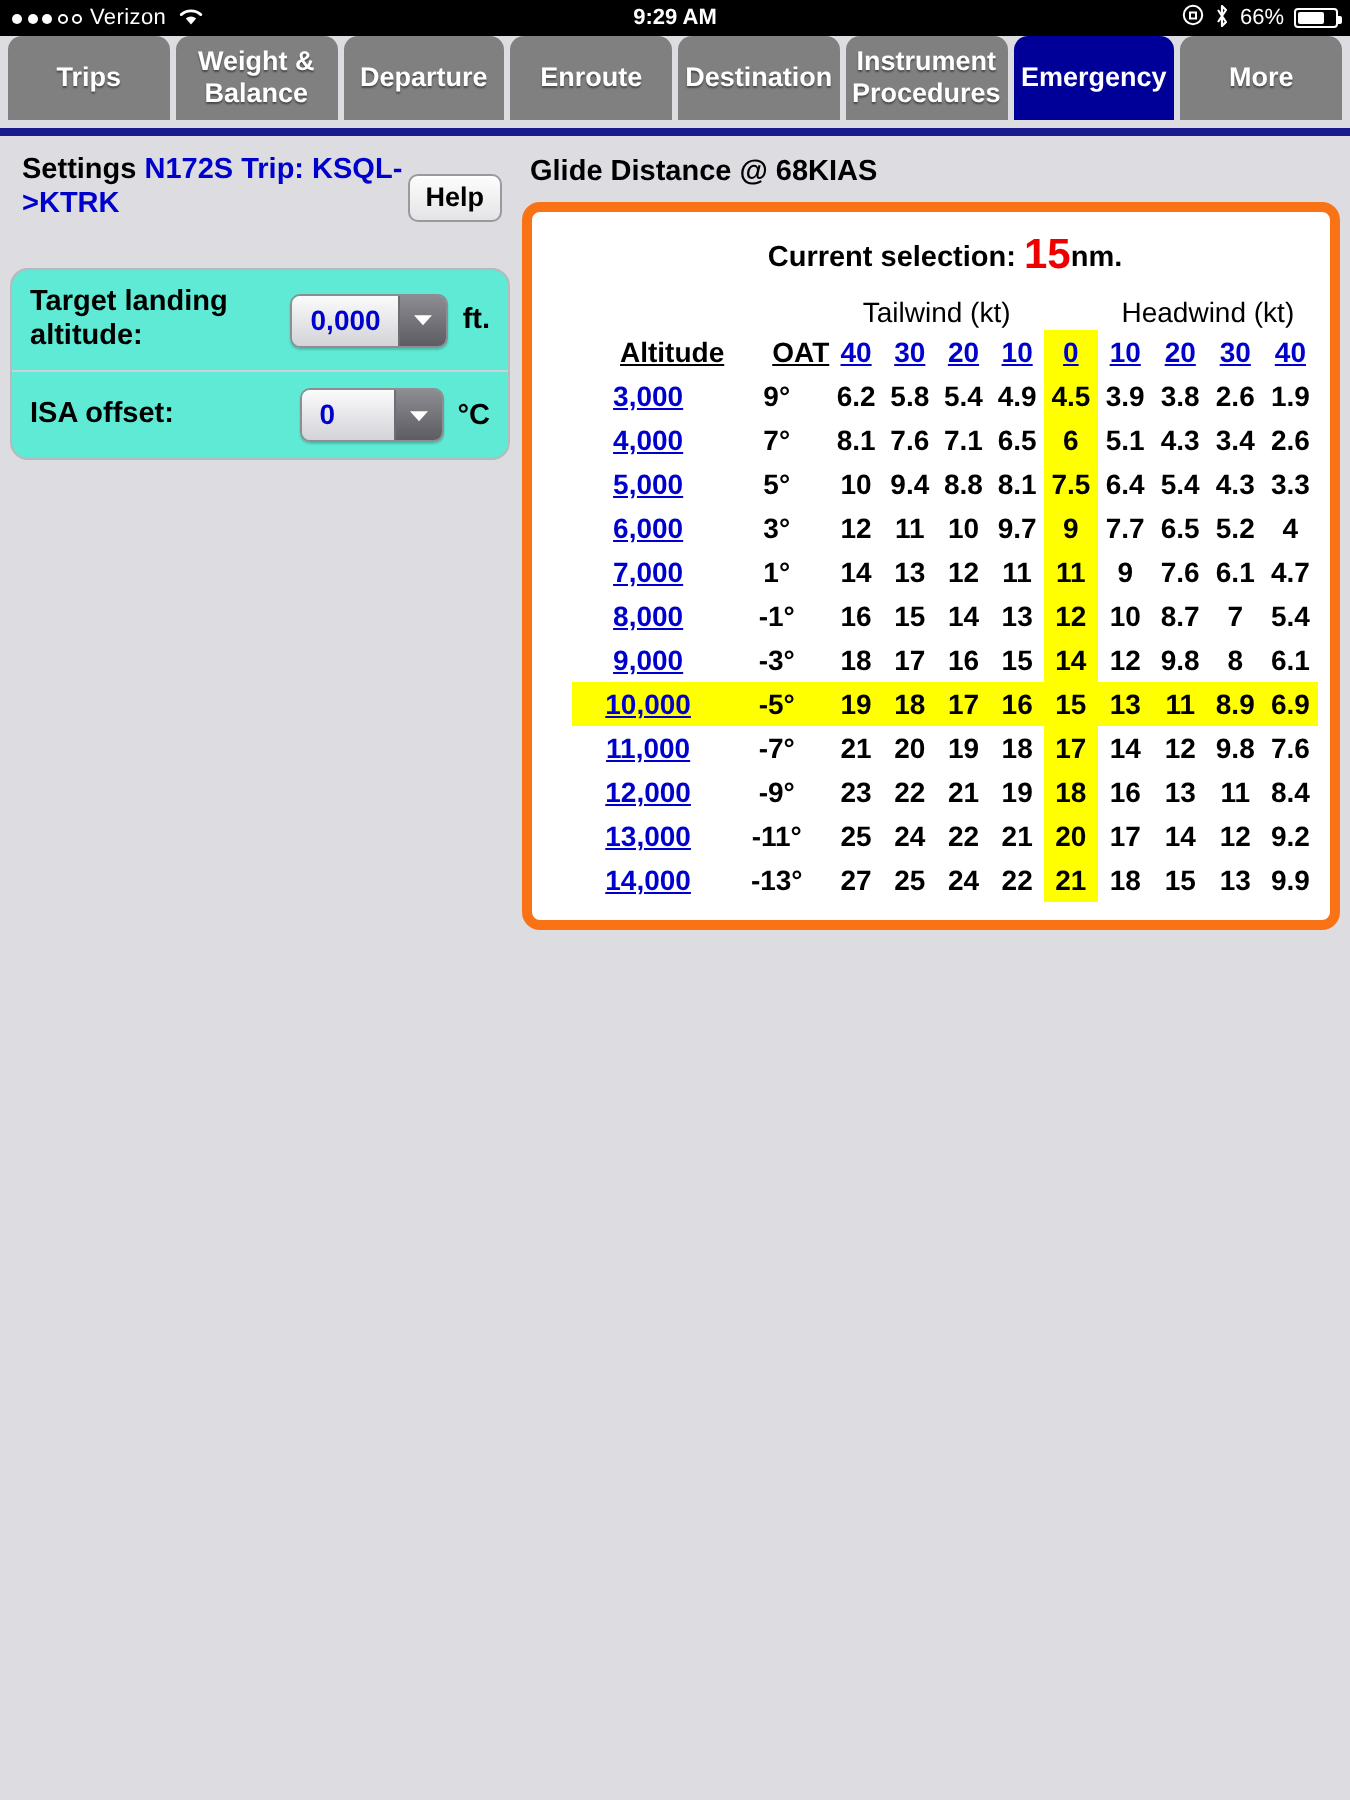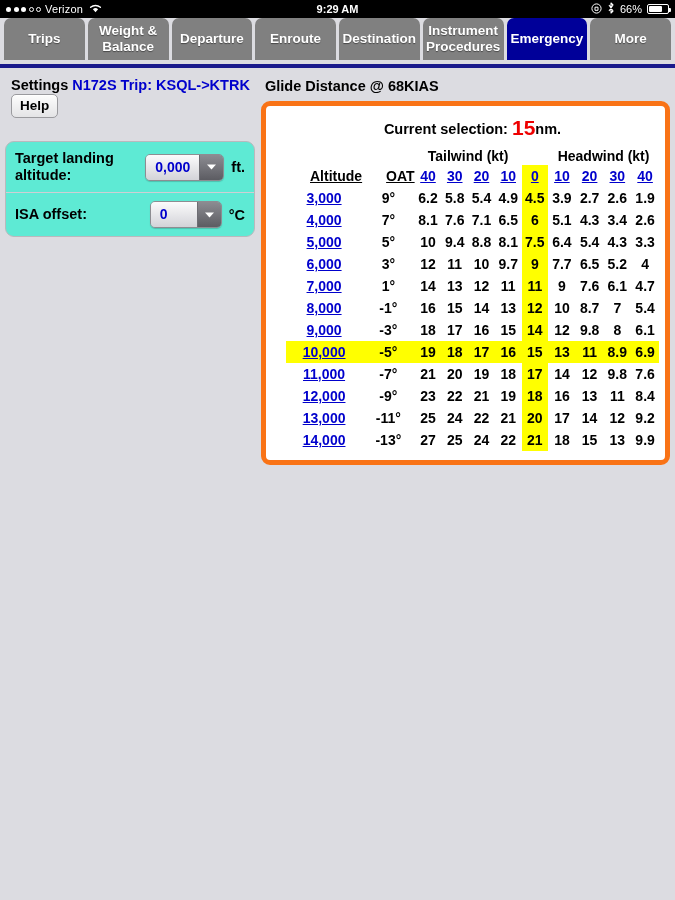--- a/index.html
+++ b/index.html
@@ -77,21 +77,21 @@
   }
   .tab.active { background: #000099; text-shadow: none; }
   #tab-rule { height: 4px; background: #1a1a8c; }
 
   
   #content { display: flex; padding: 8px 5px 0 5px; gap: 6px; align-items: flex-start; }
 
   
   #left-col { width: 250px; flex: 0 0 250px; }
   #settings-head {
-    display: flex; align-items: flex-start; padding: 1px 4px 0 6px; flex-direction: column;
+    display: flex; align-items: flex-end; padding: 1px 4px 0 6px;
   }
   #settings-title {
     font-size: 14.5px; font-weight: bold; color: #000;
     line-height: 17px; flex: 1;
   }
   #settings-title .trip { color: #0000cc; }
   #help-button {
     background: linear-gradient(#fdfdfd, #e4e4e6);
     border: 1px solid #9a9a9e;
     border-radius: 5px;
@@ -165,21 +165,21 @@
     color: #ee0000; font-size: 21px; font-weight: bold;
     vertical-align: -1px;
   }
 
   table#glide { width: 100%; border-collapse: collapse; }
   table#glide td, table#glide th {
     font-size: 14px; font-weight: bold; color: #000;
     text-align: center; padding: 3px 0 3px 0;
     white-space: nowrap;
   }
-  tr#wind-label-row td { font-size: 14px; font-weight: bold; padding-bottom: 1px; }
+  tr#wind-label-row td { font-size: 14px; font-weight: normal; padding-bottom: 1px; }
   .wind-group-label { text-align: center; }
 
   th.col-head { font-size: 14px; font-weight: bold; }
   th.col-head .lnk { color: #0000cc; text-decoration: underline; cursor: pointer; }
   th.col-head .plain { color: #000; text-decoration: underline; margin-left: 24px; }
 
   td.alt a {
     color: #0000cc; text-decoration: underline; font-weight: bold;
     font-size: 14px; cursor: pointer;
   }
@@ -328,21 +328,21 @@
             </tr>
             <tr>
               <td class="alt"><a>3,000</a></td>
               <td class="oat">9°</td>
               <td>6.2</td>
               <td>5.8</td>
               <td>5.4</td>
               <td>4.9</td>
               <td class="hl">4.5</td>
               <td>3.9</td>
-              <td>2.7</td>
+              <td>3.8</td>
               <td>2.6</td>
               <td>1.9</td>
             </tr>
             <tr>
               <td class="alt"><a>4,000</a></td>
               <td class="oat">7°</td>
               <td>8.1</td>
               <td>7.6</td>
               <td>7.1</td>
               <td>6.5</td>

